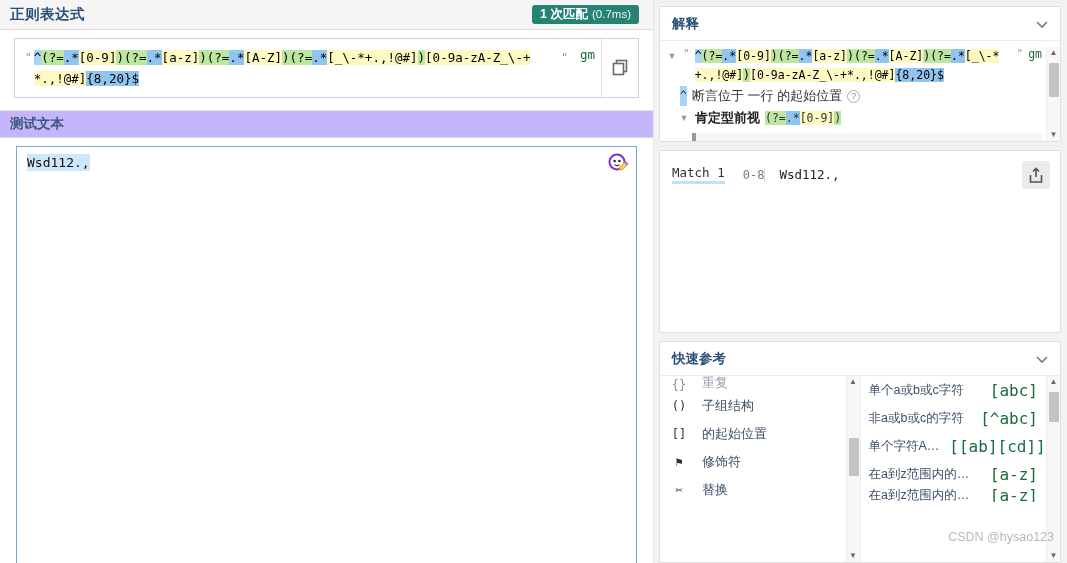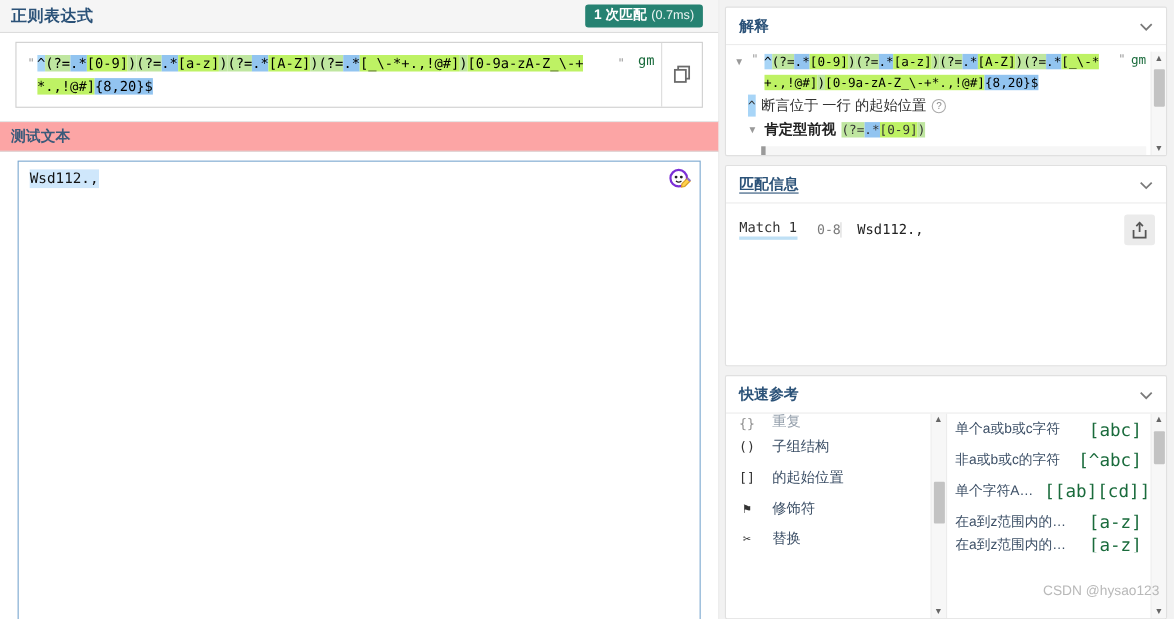--- a/index.html
+++ b/index.html
@@ -68,27 +68,27 @@
   .copy-cell {
     width: 42px; border-left: 1px solid #dcdcdc;
     display: flex; align-items: center; justify-content: center;
     cursor: pointer;
   }
 
   
   .t-anchor  { background: #a8d5f7; }
   .t-group   { background: #bfe6a0; }
   .t-dot     { background: #92c4f0; }
-  .t-class   { background: #bef264; }
+  .t-class   { background: #fef9c3; }
   .t-quant   { background: #92c4f0; }
 
   
   .test-head {
     margin-top: 12px; height: 28px;
-    background: #fca5a5; border-top: 1px solid #e6e6e6; border-bottom: 1px solid #dcdcdc;
+    background: #c4b5fd; border-top: 1px solid #e6e6e6; border-bottom: 1px solid #dcdcdc;
     display: flex; align-items: center; padding: 0 10px;
   }
   .test-head-title { font-size: 13.5px; color: #3a5a7a; font-weight: 600; }
   .test-area {
     margin: 8px 16px 0 16px;
     border: 1px solid #7aa7cf;
     background: #ffffff;
     height: 421px;
     position: relative;
     padding: 8px 10px;
@@ -305,28 +305,20 @@
         </div>
         <div class="vscroll">
           <span class="arr">▲</span>
           <span class="vthumb" style="top:16px; height:34px;"></span>
           <span class="arr">▼</span>
         </div>
       </div>
     </div>
 
     <div class="card card-match">
-      <div class="card-head">
-        <span class="card-title underlined">匹配信息</span>
-        <span class="chev">
-          <svg width="16" height="16" viewBox="0 0 16 16">
-            <path d="M3 6 L8 11 L13 6" fill="none" stroke="#7a7a7a" stroke-width="1.6"></path>
-          </svg>
-        </span>
-      </div>
       <div class="match-body">
         <div class="match-row">
           <span class="m-label">Match 1</span>
           <span class="m-range">0-8</span>
           <span class="m-text">Wsd112.,</span>
         </div>
         <div class="export-btn">
           <svg width="16" height="17" viewBox="0 0 16 17">
             <path d="M8 1.5 L8 10" stroke="#555" stroke-width="1.6"></path>
             <path d="M5 4.5 L8 1.5 L11 4.5" fill="none" stroke="#555" stroke-width="1.6"></path>

